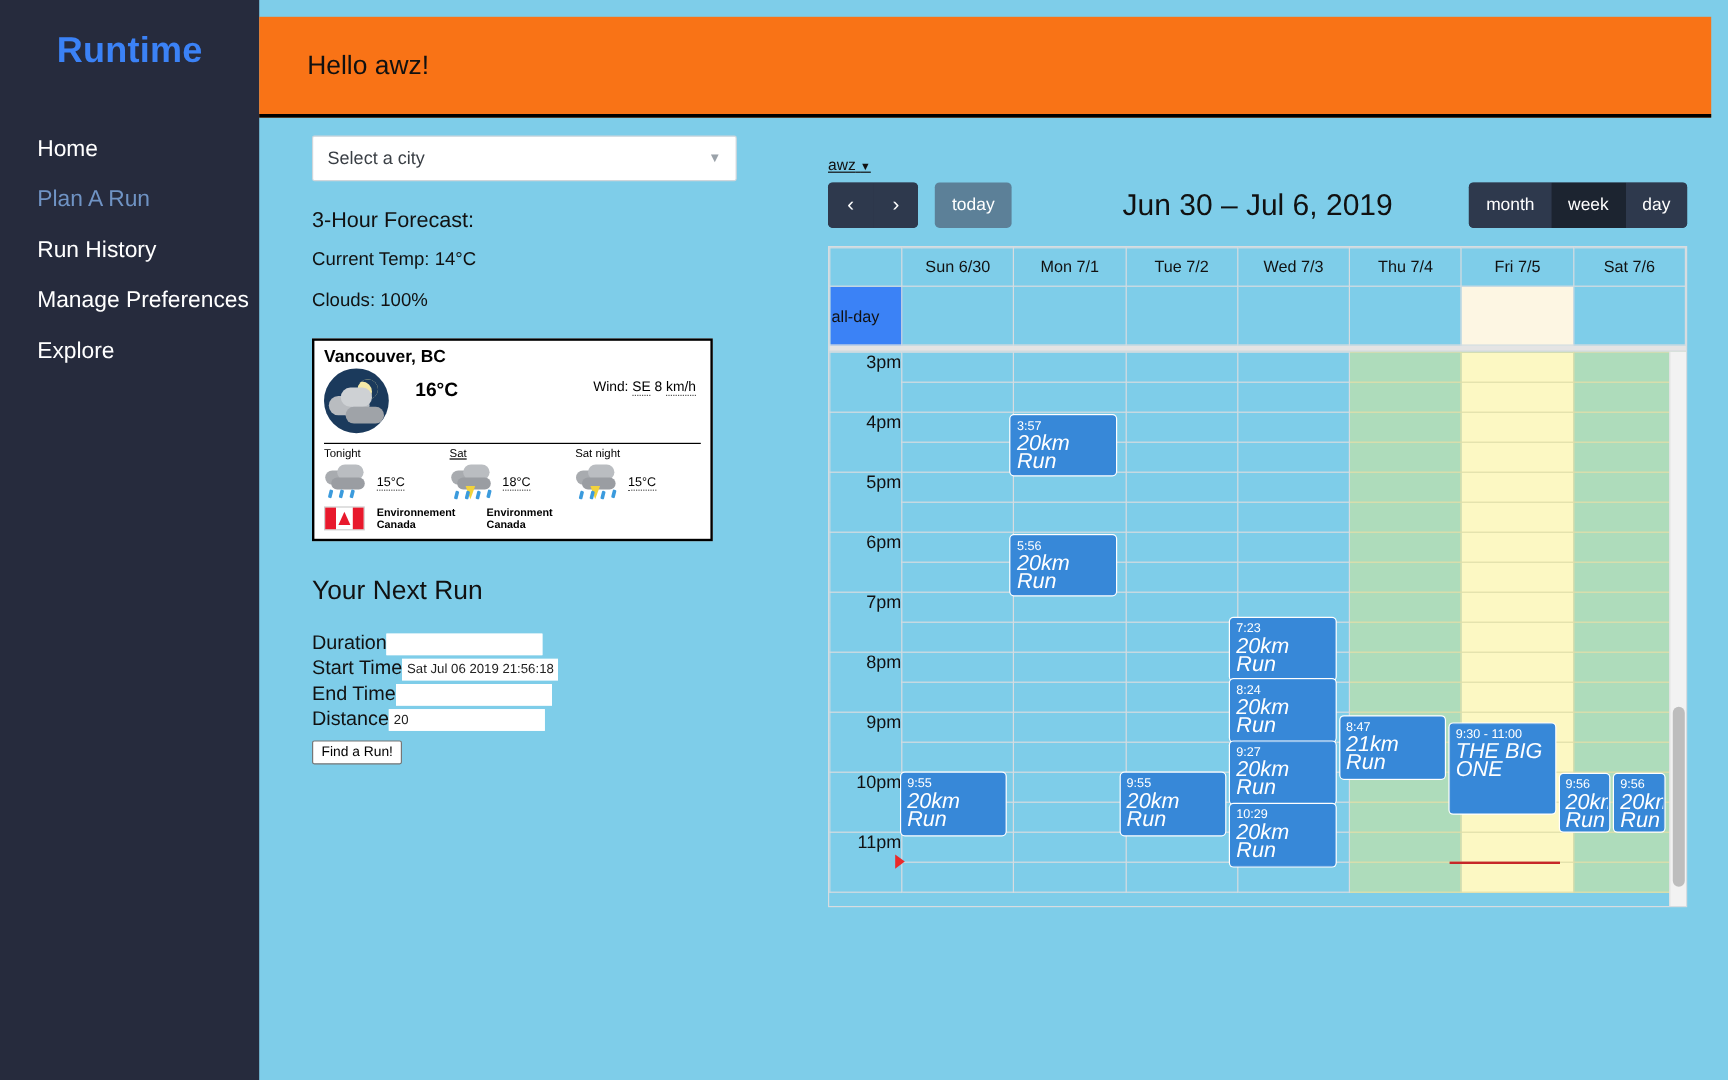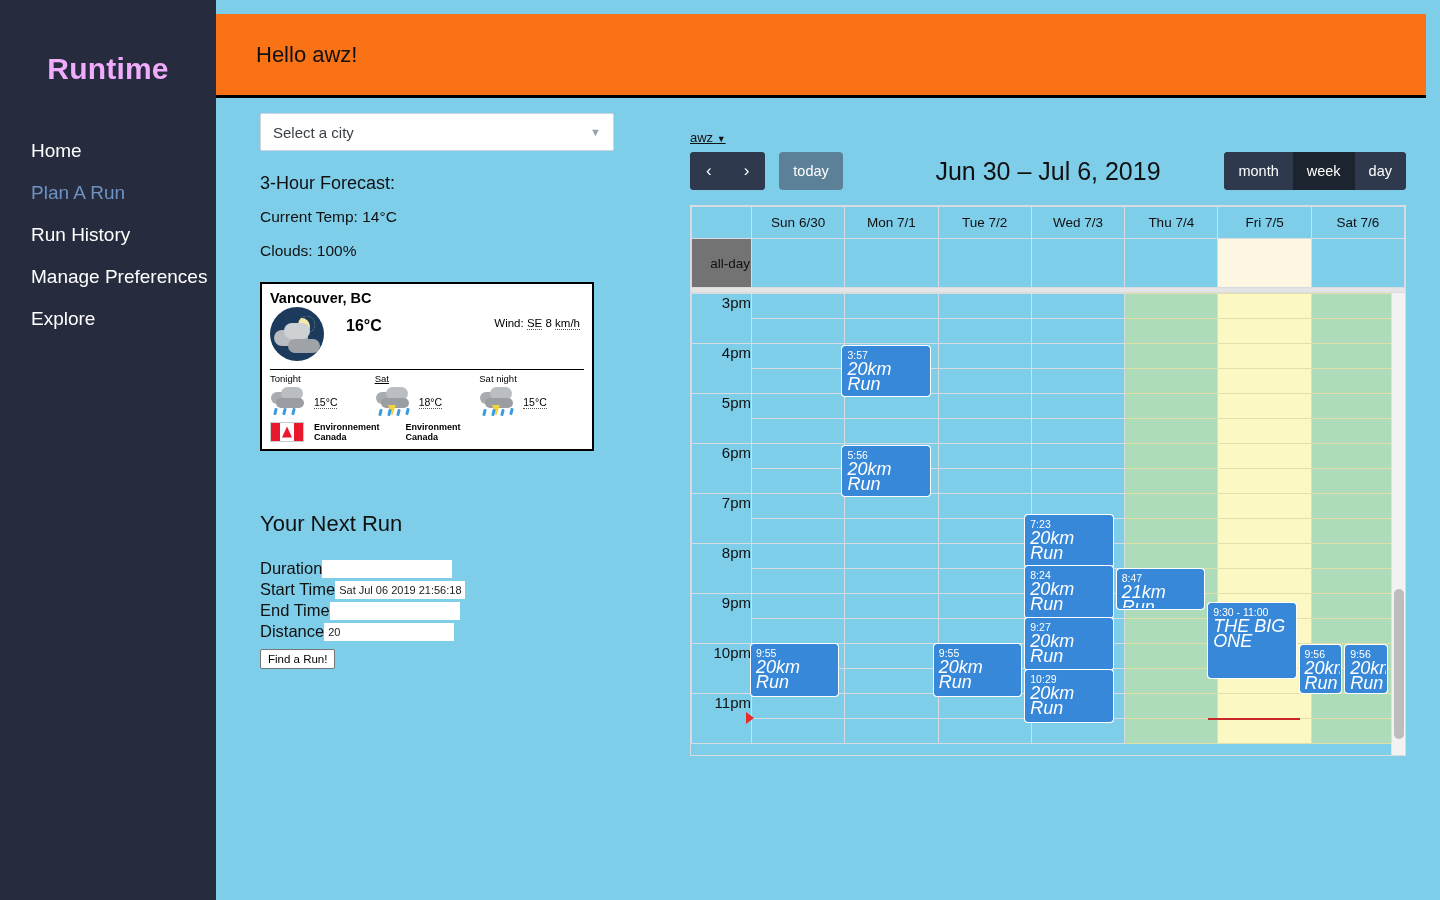--- a/index.html
+++ b/index.html
@@ -11,22 +11,22 @@
     overflow:hidden;
     position:relative;
   }
 
   
   #sidebar {
     position:absolute; left:0; top:0; width:216px; height:900px;
     background:#262b3d;
   }
   #brand {
-    color:#f0abfc; font-size:30px; font-weight:bold;
-    text-align:center; padding-top:26px; letter-spacing:.2px;margin-top:26px;
+    color:#3b82f6; font-size:30px; font-weight:bold;
+    text-align:center; padding-top:26px; letter-spacing:.2px;
   }
   #nav { margin-top:44px; }
   .nav-item {
     display:block; color:#ffffff; font-size:19px;
     padding:10px 0 10px 31px; text-decoration:none; cursor:pointer;
   }
   .nav-item.active { color:#6f93c4; }
 
   
   #banner {
@@ -103,21 +103,21 @@
   .flag .bar-l { left:0; } .flag .bar-r { right:0; }
   .flag .leaf {
     position:absolute; left:50%; top:50%; transform:translate(-50%,-50%);
     width:0; height:0; border-left:5px solid transparent;
     border-right:5px solid transparent; border-bottom:11px solid #e8192c;
   }
   .ec { font-size:9px; line-height:10px; font-weight:bold; color:#000; margin-left:10px; }
   .ec2 { margin-left:26px; }
 
   
-  #next-run { margin-top:60px; }
+  #next-run { margin-top:28px; }
   #next-run h2 { font-size:22px; margin:0 0 22px 0; font-weight:normal; color:#111; }
   .frow { display:flex; align-items:center; margin-bottom:2px; }
   .flabel { font-size:16.5px; color:#111; }
   .finput {
     height:18px; background:#fff; border:1px solid #fff;
     font-size:11px; color:#222; padding:1px 3px; font-family:"Liberation Sans", sans-serif;
     display:flex; align-items:center; overflow:hidden; white-space:nowrap;
   }
   #btn-find {
     margin-top:6px; background:#fff; border:1px solid #767676; border-radius:2px;
@@ -152,21 +152,21 @@
   #cal-grid { margin-top:14px; border:1px solid #d7dce0; background:#7ecde9; }
   table.cal { border-collapse:collapse; width:100%; table-layout:fixed; }
   table.cal th, table.cal td { border:1px solid #d7dce0; }
   .axis-col { width:60px; }
   th.dayhead {
     font-size:13.5px; font-weight:normal; color:#111; height:32px;
     background:#7ecde9;
   }
   td.allday { height:49px; background:#7ecde9; }
   td.allday.today { background:#fdf6e3; }
-  td.axis-allday { font-size:13.5px; color:#111; text-align:right; background:#737373; }
+  td.axis-allday { font-size:13.5px; color:#111; text-align:left; background:#3b82f6; }
   #divider { height:5px; background:#e4e4e4; border-bottom:1px solid #d7dce0; }
 
   #slots-wrap { position:relative; height:462px; overflow:hidden; }
   #slots-inner { position:relative; width:100%; }
   table.slots { border-collapse:collapse; width:100%; table-layout:fixed; }
   table.slots td { border:1px solid #d7dce0; height:25px; padding:0; }
   table.slots tr.minor td { border-top:1px dotted #dfe4e8; }
   td.slot-axis {
     width:60px; text-align:right; padding-right:9px; font-size:15px;
     color:#111; vertical-align:top; background:#7ecde9;
@@ -598,21 +598,21 @@
               <div class="ti">20km Run</div>
             </div>
             <div class="ev" style="left: 42.8571%; width: calc(14.2857% - 4px); top: 222px; height: 52px;">
               <div class="t">7:23</div>
               <div class="ti">20km Run</div>
             </div>
             <div class="ev" style="left: 42.8571%; width: calc(14.2857% - 4px); top: 273px; height: 52px;">
               <div class="t">8:24</div>
               <div class="ti">20km Run</div>
             </div>
-            <div class="ev" style="left: 57.1429%; width: calc(14.2857% - 4px); top: 276px; height: 40px;">
+            <div class="ev" style="left: 57.1429%; width: calc(14.2857% - 4px); top: 304px; height: 52px;">
               <div class="t">8:47</div>
               <div class="ti">21km Run</div>
             </div>
             <div class="ev" style="left: 42.8571%; width: calc(14.2857% - 4px); top: 325px; height: 52px;">
               <div class="t">9:27</div>
               <div class="ti">20km Run</div>
             </div>
             <div class="ev" style="left: 0%; width: calc(14.2857% - 4px); top: 351px; height: 52px;">
               <div class="t">9:55</div>
               <div class="ti">20km Run</div>

